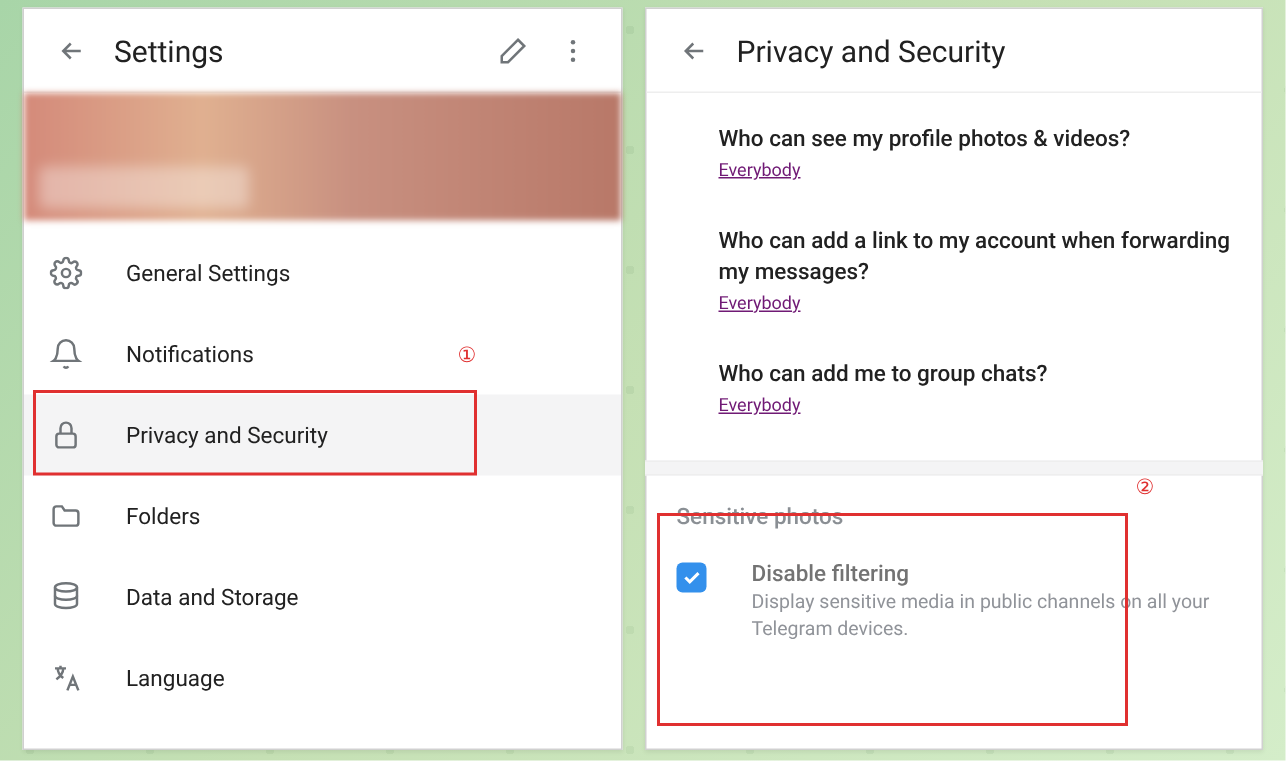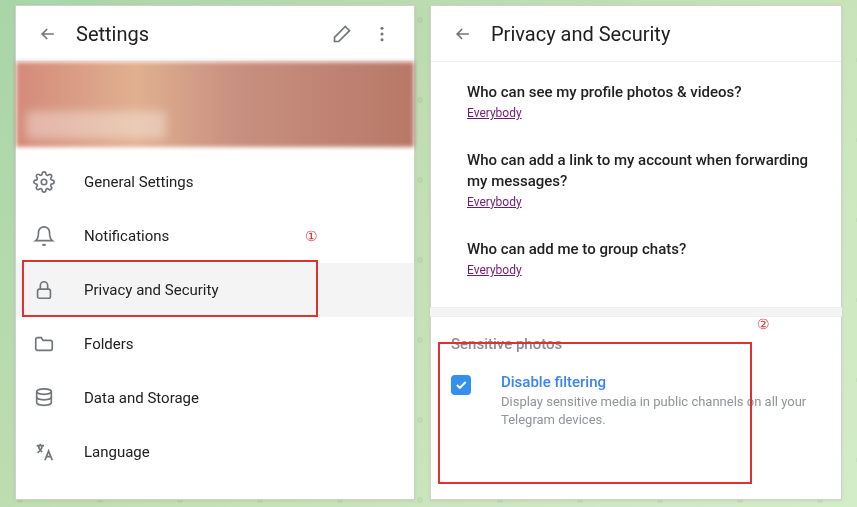--- a/index.html
+++ b/index.html
@@ -87,21 +87,21 @@
     position: absolute;
     border: 2px solid #e03030;
     pointer-events: none;
   }
   .annot-label {
     position: absolute;
     color: #e03030;
     font-size: 14px;
     font-weight: 500;
   }
-  .priv-list { padding: 20px 20px 0 36px; }
+  .priv-list { padding: 20px 20px 0 16px; margin-left: 32px; }
   .priv-item { margin-bottom: 30px; }
   .priv-q {
     font-size: 15px;
     color: #212121;
     font-weight: 500;
     margin-bottom: 4px;
     line-height: 1.35;
   }
   .priv-v {
     font-size: 12px;
@@ -130,21 +130,21 @@
     width: 20px; height: 20px;
     border-radius: 4px;
     background: #3390ec;
     margin-right: 30px;
     margin-top: 2px;
     display:flex;align-items:center;justify-content:center;
     flex-shrink:0;
   }
   .check-row .ct { flex:1; }
   .check-row .ct .ctl {
-    font-size: 15px; color:#3b82f6; font-weight:500; margin-bottom:2px;
+    font-size: 15px; color:#737373; font-weight:500; margin-bottom:2px;
   }
   .check-row .ct .ctd {
     font-size: 13px; color:#909399; line-height:1.4;
   }
 </style>
 </head>
 <body>
 <div class="bg-pattern"></div>
 
 <div class="panel panel-left">

